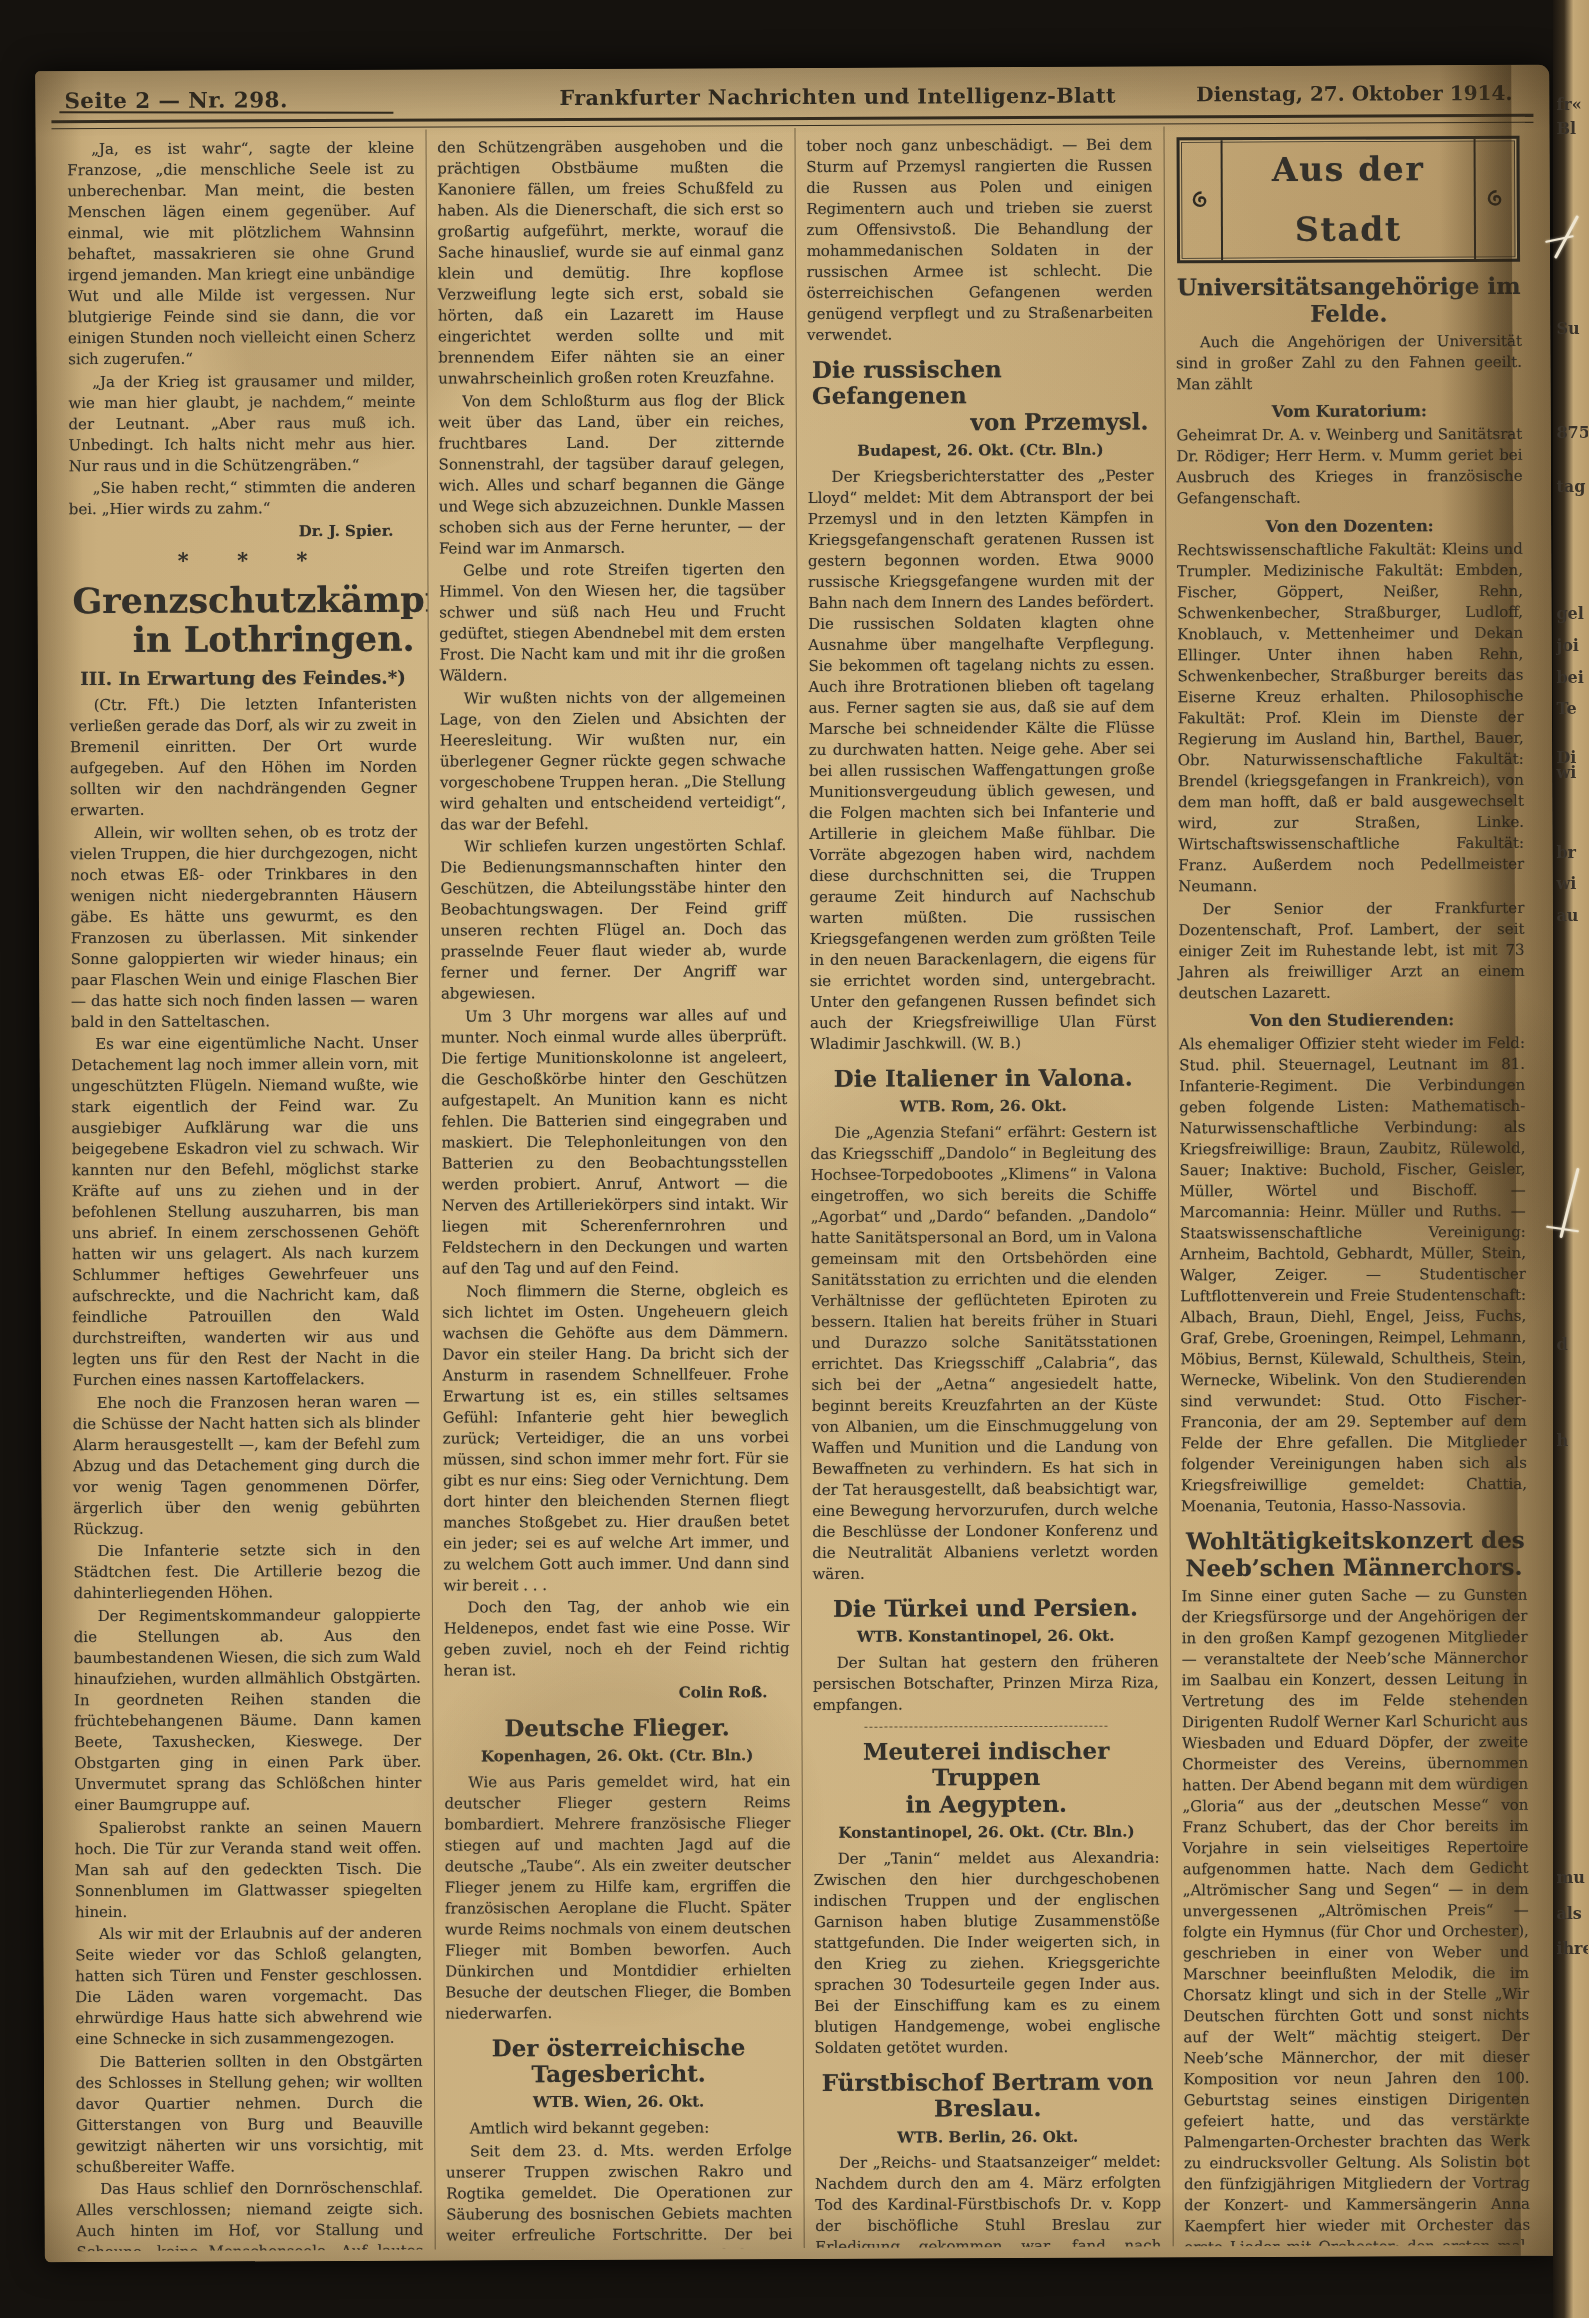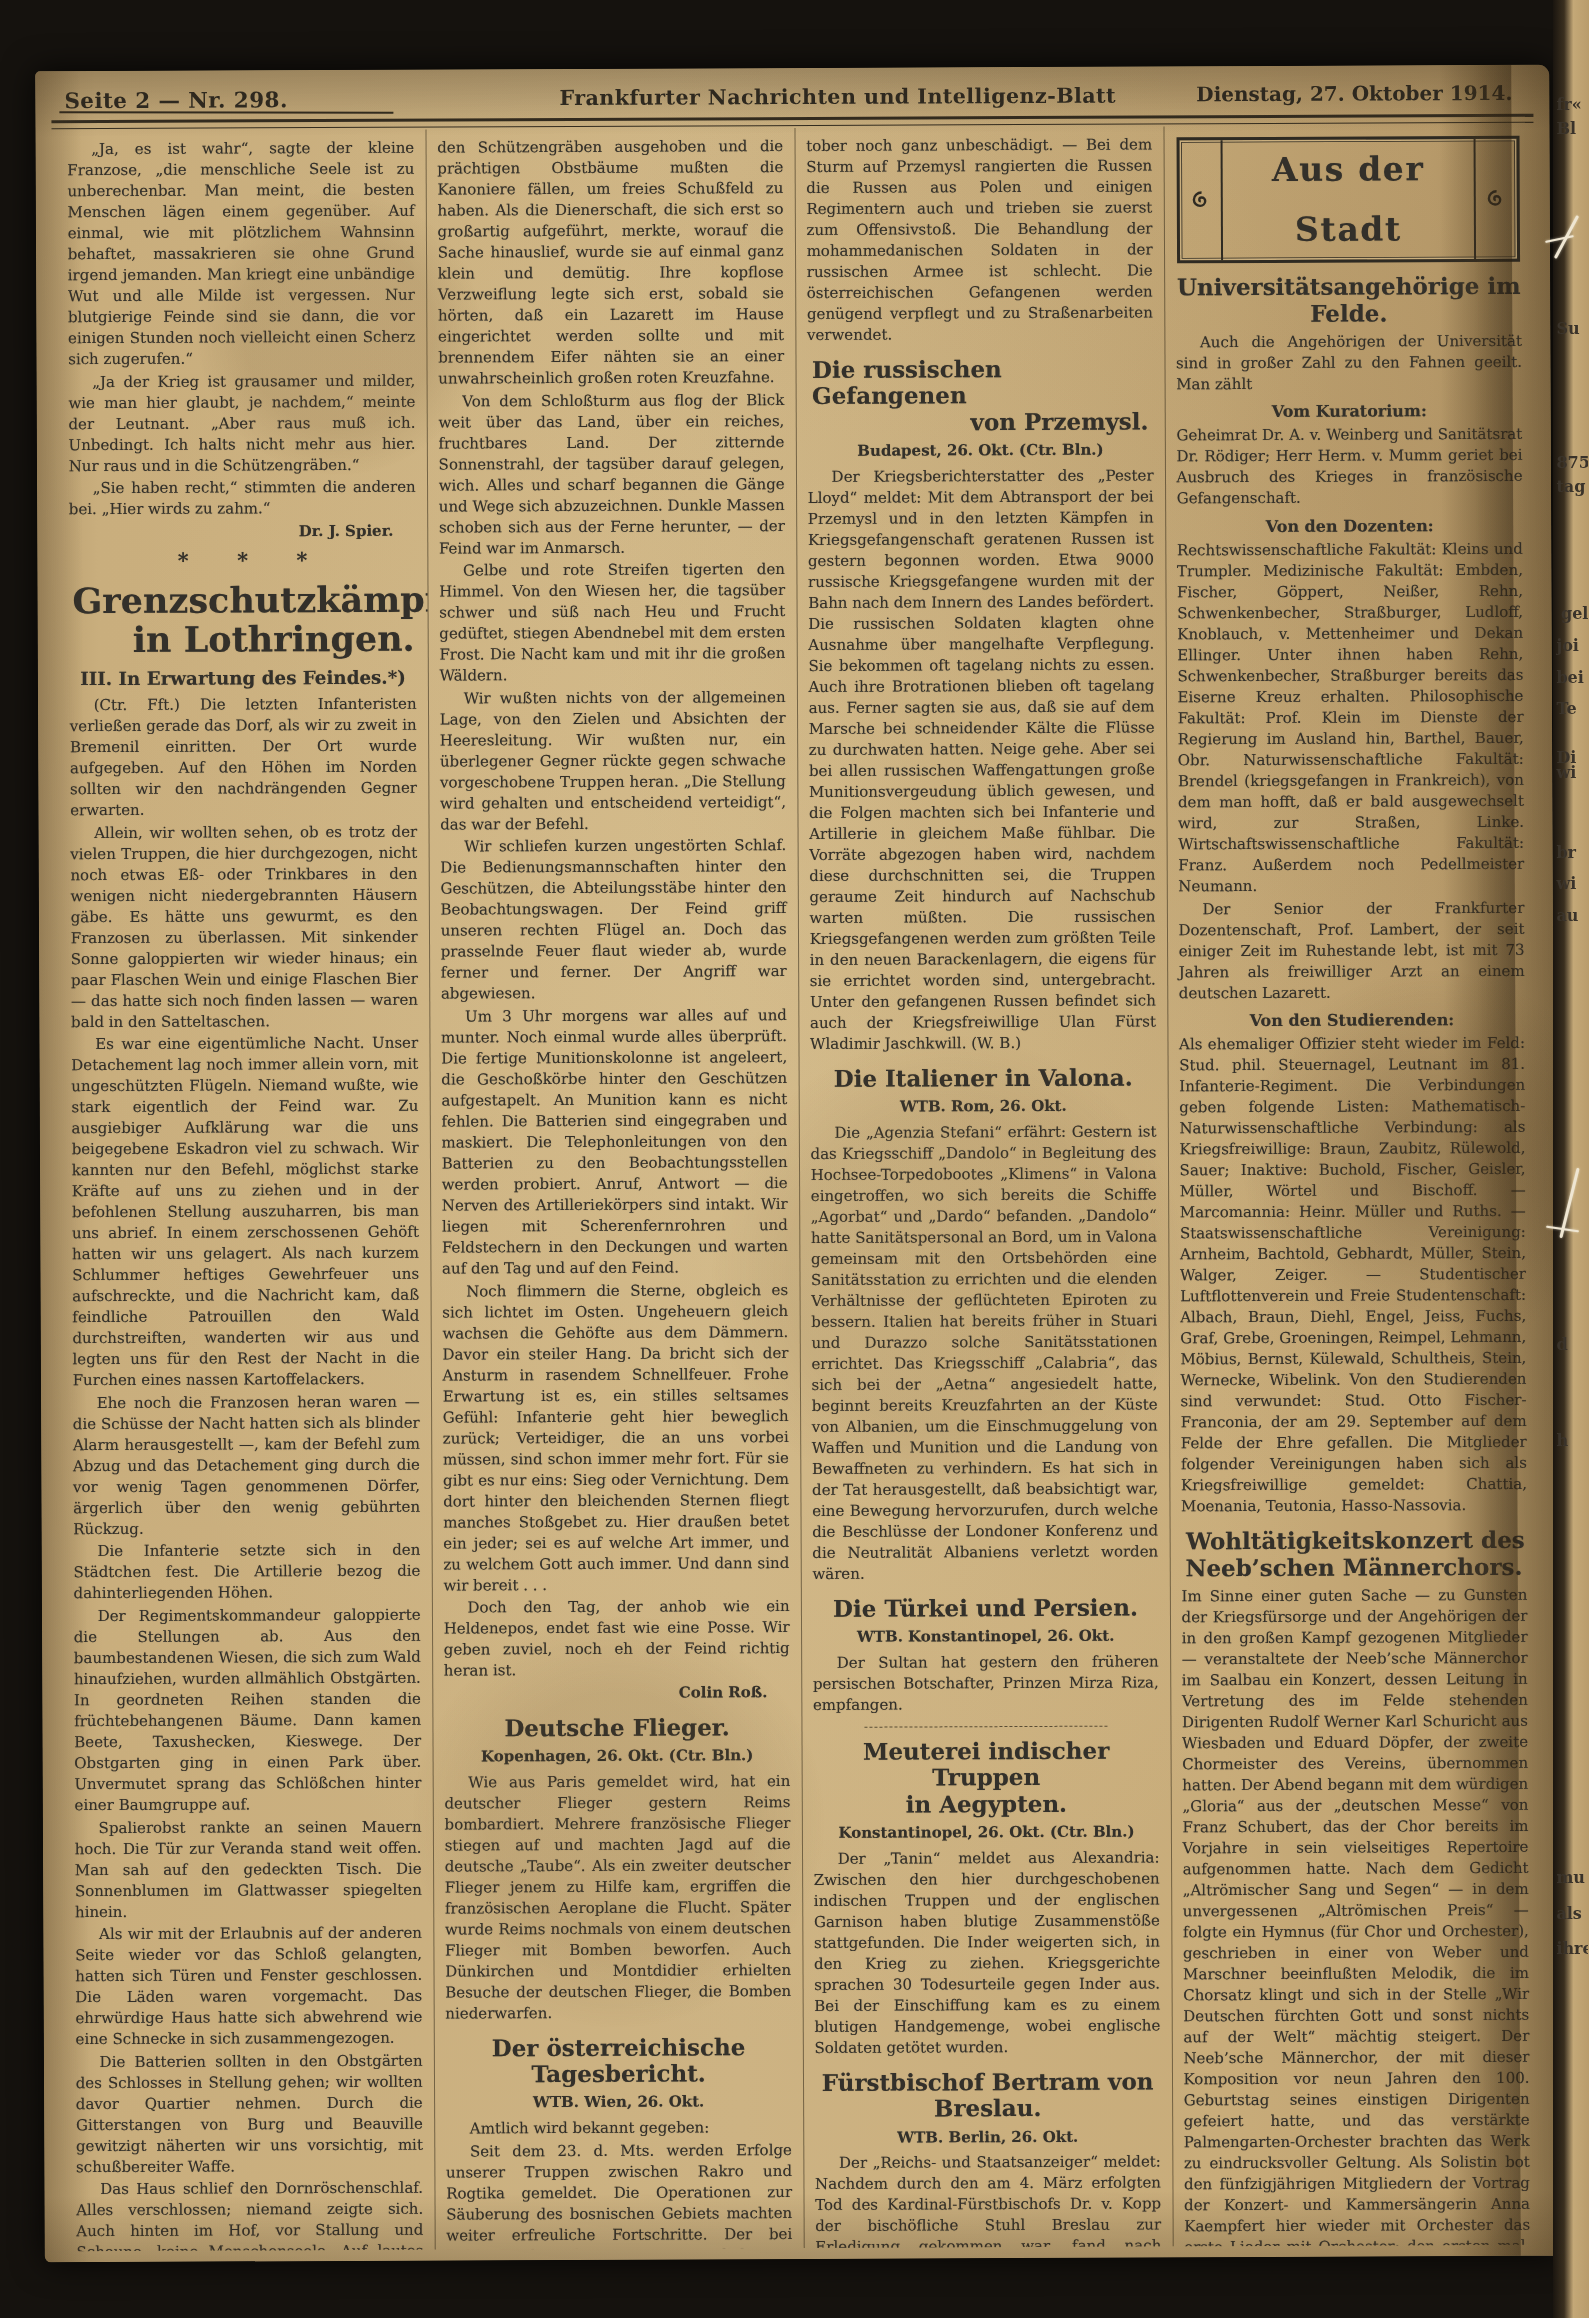--- a/index.html
+++ b/index.html
@@ -188,23 +188,23 @@
         <p class="noind">Im Sinne einer guten Sache — zu Gunsten der Kriegsfürsorge und der Angehörigen der in den großen Kampf gezogenen Mitglieder — veranstaltete der Neeb’sche Männerchor im Saalbau ein Konzert, dessen Leitung in Vertretung des im Felde stehenden Dirigenten Rudolf Werner Karl Schuricht aus Wiesbaden und Eduard Döpfer, der zweite Chormeister des Vereins, übernommen hatten. Der Abend begann mit dem würdigen „Gloria“ aus der „deutschen Messe“ von Franz Schubert, das der Chor bereits im Vorjahre in sein vielseitiges Repertoire aufgenommen hatte. Nach dem Gedicht „Altrömischer Sang und Segen“ — in dem unvergessenen „Altrömischen Preis“ — folgte ein Hymnus (für Chor und Orchester), geschrieben in einer von Weber und Marschner beeinflußten Melodik, die im Chorsatz klingt und sich in der Stelle „Wir Deutschen fürchten Gott und sonst nichts auf der Welt“ mächtig steigert. Der Neeb’sche Männerchor, der mit dieser Komposition vor neun Jahren den 100. Geburtstag seines einstigen Dirigenten gefeiert hatte, und das verstärkte Palmengarten-Orchester brachten das Werk zu eindrucksvoller Geltung. Als Solistin bot den fünfzigjährigen Mitgliedern der Vortrag der Konzert- und Kammersängerin Anna Kaempfert hier wieder mit Orchester das erste Lieder mit Orchester; den ersten mal. Trotz der kündenden Lieder „Im stillen Grund“ von Hugo Wolf mit seiner wirkungsvollen, in der klingenden Instrumentation von Max Kaempfert vorgelegten heimischen Weise, und „Der Schmied“ von Brahms, in der ganz lieben, schallenden Art eines jungen Stockhausen fanden die mit eindrucksvollem Vortrag gebrachten Lieder von Wolf, Weingartner und Strauß ihr Publikum. Der stattliche Saalbau war bis zum letzten Platz verkauft, das Programm eine „sinnfestliche Komposition“ unserer Tage, von Segar, mit der sich die hier empfundenen Stimmungen einiger, dem entsprechend gewählter Volkslieder, die in zu Herzen gehender Weise vorgetragen der Elegie bei „An der Heimat“ von Karl Wilhelm, der in Frankfurt der deutschen Schule und seit 1854 dem heutigen Sang des „Reiterwerke“, zum Schluß mit dem Programm unter Mitwirkung der Herren Gentner, Adolf Müller, Auerbach, Karl Müller und Hartmann verbindende Beteiligung aus.</p>
       </div>
   </div>
   <div class="fold-shadow"></div>
 </div>
 
 <div class="gutter">
     <div class="gutter-frag" style="top: 95px;">fr«</div>
     <div class="gutter-frag" style="top: 119px;">Bl</div>
     <div class="gutter-frag" style="top: 319px;">Su</div>
-    <div class="gutter-frag" style="top: 453px;">875</div>
+    <div class="gutter-frag" style="top: 423px;">875</div>
     <div class="gutter-frag" style="top: 477px;">tag</div>
-    <div class="gutter-frag" style="top: 604px; text-align: right;">gel</div>
+    <div class="gutter-frag" style="top: 604px;">gel</div>
     <div class="gutter-frag" style="top: 636px;">joi</div>
     <div class="gutter-frag" style="top: 668px;">bei</div>
     <div class="gutter-frag" style="top: 699px;">Te</div>
     <div class="gutter-frag" style="top: 748px;">Di</div>
     <div class="gutter-frag" style="top: 763px;">wi</div>
     <div class="gutter-frag" style="top: 843px;">br</div>
     <div class="gutter-frag" style="top: 874px;">wi</div>
     <div class="gutter-frag" style="top: 906px;">au</div>
     <div class="gutter-frag" style="top: 1335px;">d</div>
     <div class="gutter-frag" style="top: 1431px;">h</div>

